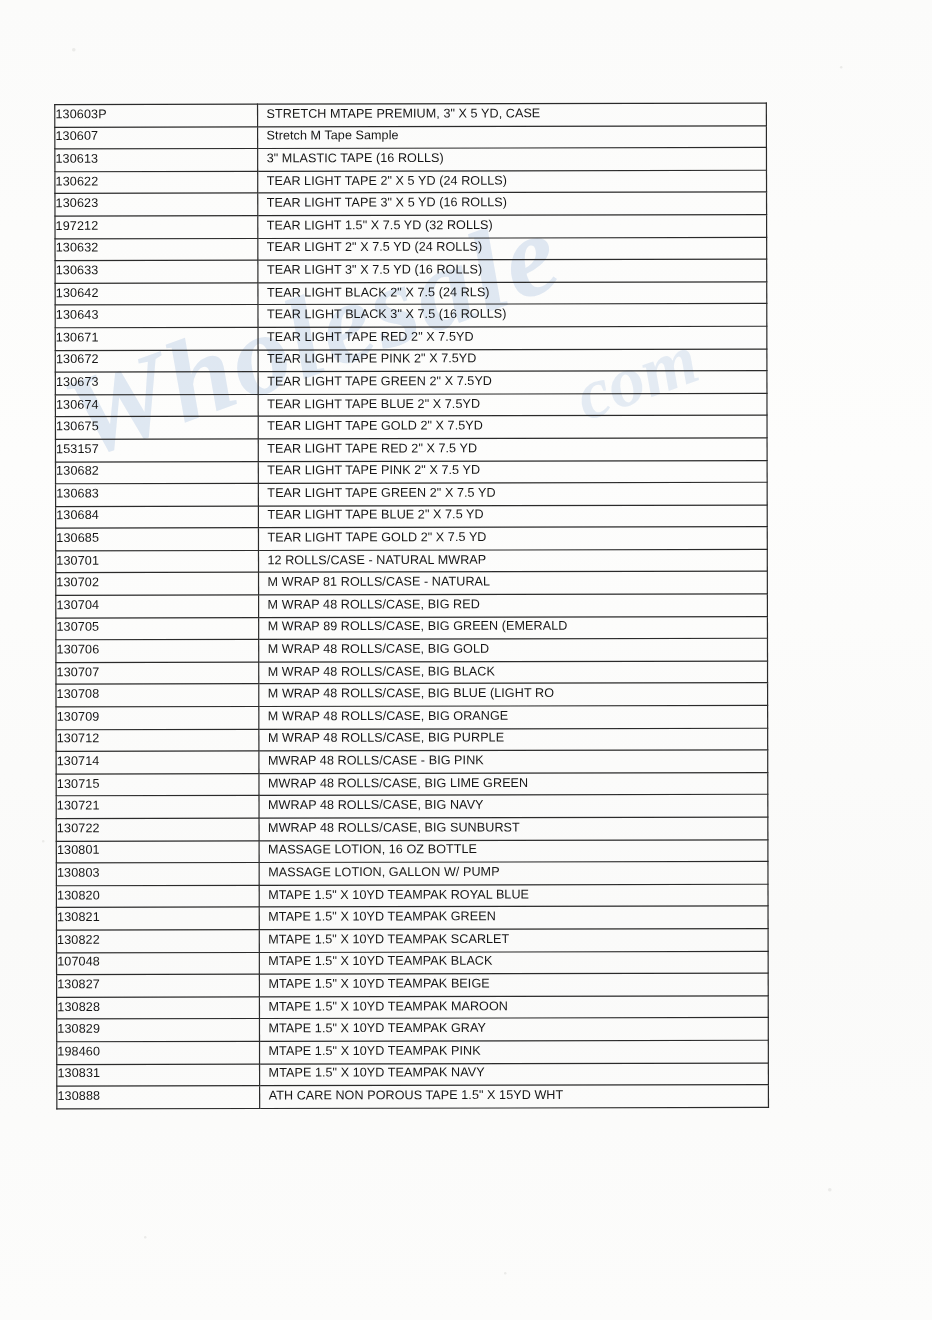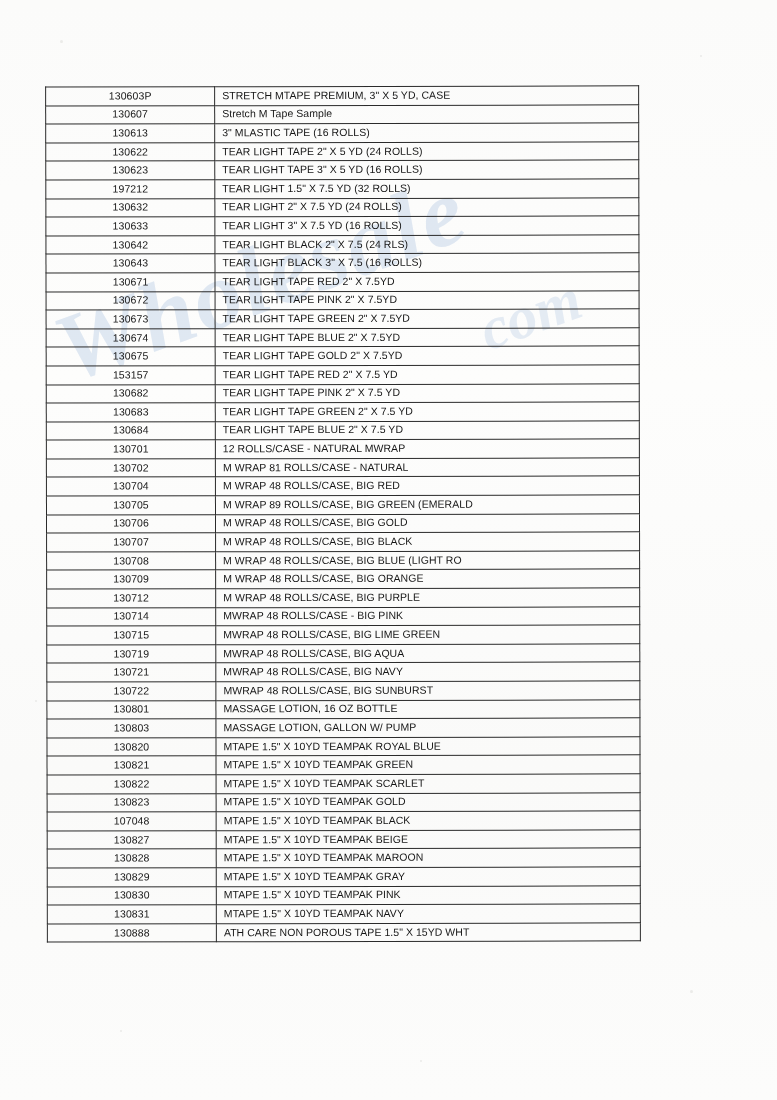--- a/index.html
+++ b/index.html
@@ -87,21 +87,21 @@
     padding: 0 0 1px 0;
     font-size: 10.5px;
     color: #161616;
     line-height: 15px;
     vertical-align: middle;
     white-space: nowrap;
     overflow: hidden;
   }
   table.catalog td.code {
     width: 168px;
-    text-align: center;
+    text-align: left;
     font-size: 10.5px;
     letter-spacing: .1px;
   }
   table.catalog td.desc {
     width: 416px;
     text-align: left;
     padding-left: 7px;
     font-size: 10.5px;
     letter-spacing: .05px;
   }
@@ -202,20 +202,24 @@
           </tr>
           <tr>
             <td class="code">130683</td>
             <td class="desc">TEAR LIGHT TAPE GREEN 2" X 7.5 YD</td>
           </tr>
           <tr>
             <td class="code">130684</td>
             <td class="desc">TEAR LIGHT TAPE BLUE 2" X 7.5 YD</td>
           </tr>
           <tr>
+            <td class="code">130685</td>
+            <td class="desc">TEAR LIGHT TAPE GOLD 2" X 7.5 YD</td>
+          </tr>
+          <tr>
             <td class="code">130701</td>
             <td class="desc">12 ROLLS/CASE - NATURAL MWRAP</td>
           </tr>
           <tr>
             <td class="code">130702</td>
             <td class="desc">M WRAP 81 ROLLS/CASE - NATURAL</td>
           </tr>
           <tr>
             <td class="code">130704</td>
             <td class="desc">M WRAP 48 ROLLS/CASE, BIG RED</td>
@@ -246,24 +250,20 @@
           </tr>
           <tr>
             <td class="code">130714</td>
             <td class="desc">MWRAP 48 ROLLS/CASE - BIG PINK</td>
           </tr>
           <tr>
             <td class="code">130715</td>
             <td class="desc">MWRAP 48 ROLLS/CASE, BIG LIME GREEN</td>
           </tr>
           <tr>
-            <td class="code">130719</td>
-            <td class="desc">MWRAP 48 ROLLS/CASE, BIG AQUA</td>
-          </tr>
-          <tr>
             <td class="code">130721</td>
             <td class="desc">MWRAP 48 ROLLS/CASE, BIG NAVY</td>
           </tr>
           <tr>
             <td class="code">130722</td>
             <td class="desc">MWRAP 48 ROLLS/CASE, BIG SUNBURST</td>
           </tr>
           <tr>
             <td class="code">130801</td>
             <td class="desc">MASSAGE LOTION, 16 OZ BOTTLE</td>
@@ -278,41 +278,37 @@
           </tr>
           <tr>
             <td class="code">130821</td>
             <td class="desc">MTAPE 1.5" X 10YD TEAMPAK GREEN</td>
           </tr>
           <tr>
             <td class="code">130822</td>
             <td class="desc">MTAPE 1.5" X 10YD TEAMPAK SCARLET</td>
           </tr>
           <tr>
-            <td class="code">130823</td>
-            <td class="desc">MTAPE 1.5" X 10YD TEAMPAK GOLD</td>
-          </tr>
-          <tr>
             <td class="code">107048</td>
             <td class="desc">MTAPE 1.5" X 10YD TEAMPAK BLACK</td>
           </tr>
           <tr>
             <td class="code">130827</td>
             <td class="desc">MTAPE 1.5" X 10YD TEAMPAK BEIGE</td>
           </tr>
           <tr>
             <td class="code">130828</td>
             <td class="desc">MTAPE 1.5" X 10YD TEAMPAK MAROON</td>
           </tr>
           <tr>
             <td class="code">130829</td>
             <td class="desc">MTAPE 1.5" X 10YD TEAMPAK GRAY</td>
           </tr>
           <tr>
-            <td class="code">130830</td>
+            <td class="code">198460</td>
             <td class="desc">MTAPE 1.5" X 10YD TEAMPAK PINK</td>
           </tr>
           <tr>
             <td class="code">130831</td>
             <td class="desc">MTAPE 1.5" X 10YD TEAMPAK NAVY</td>
           </tr>
           <tr>
             <td class="code">130888</td>
             <td class="desc">ATH CARE NON POROUS TAPE 1.5" X 15YD WHT</td>
           </tr>

